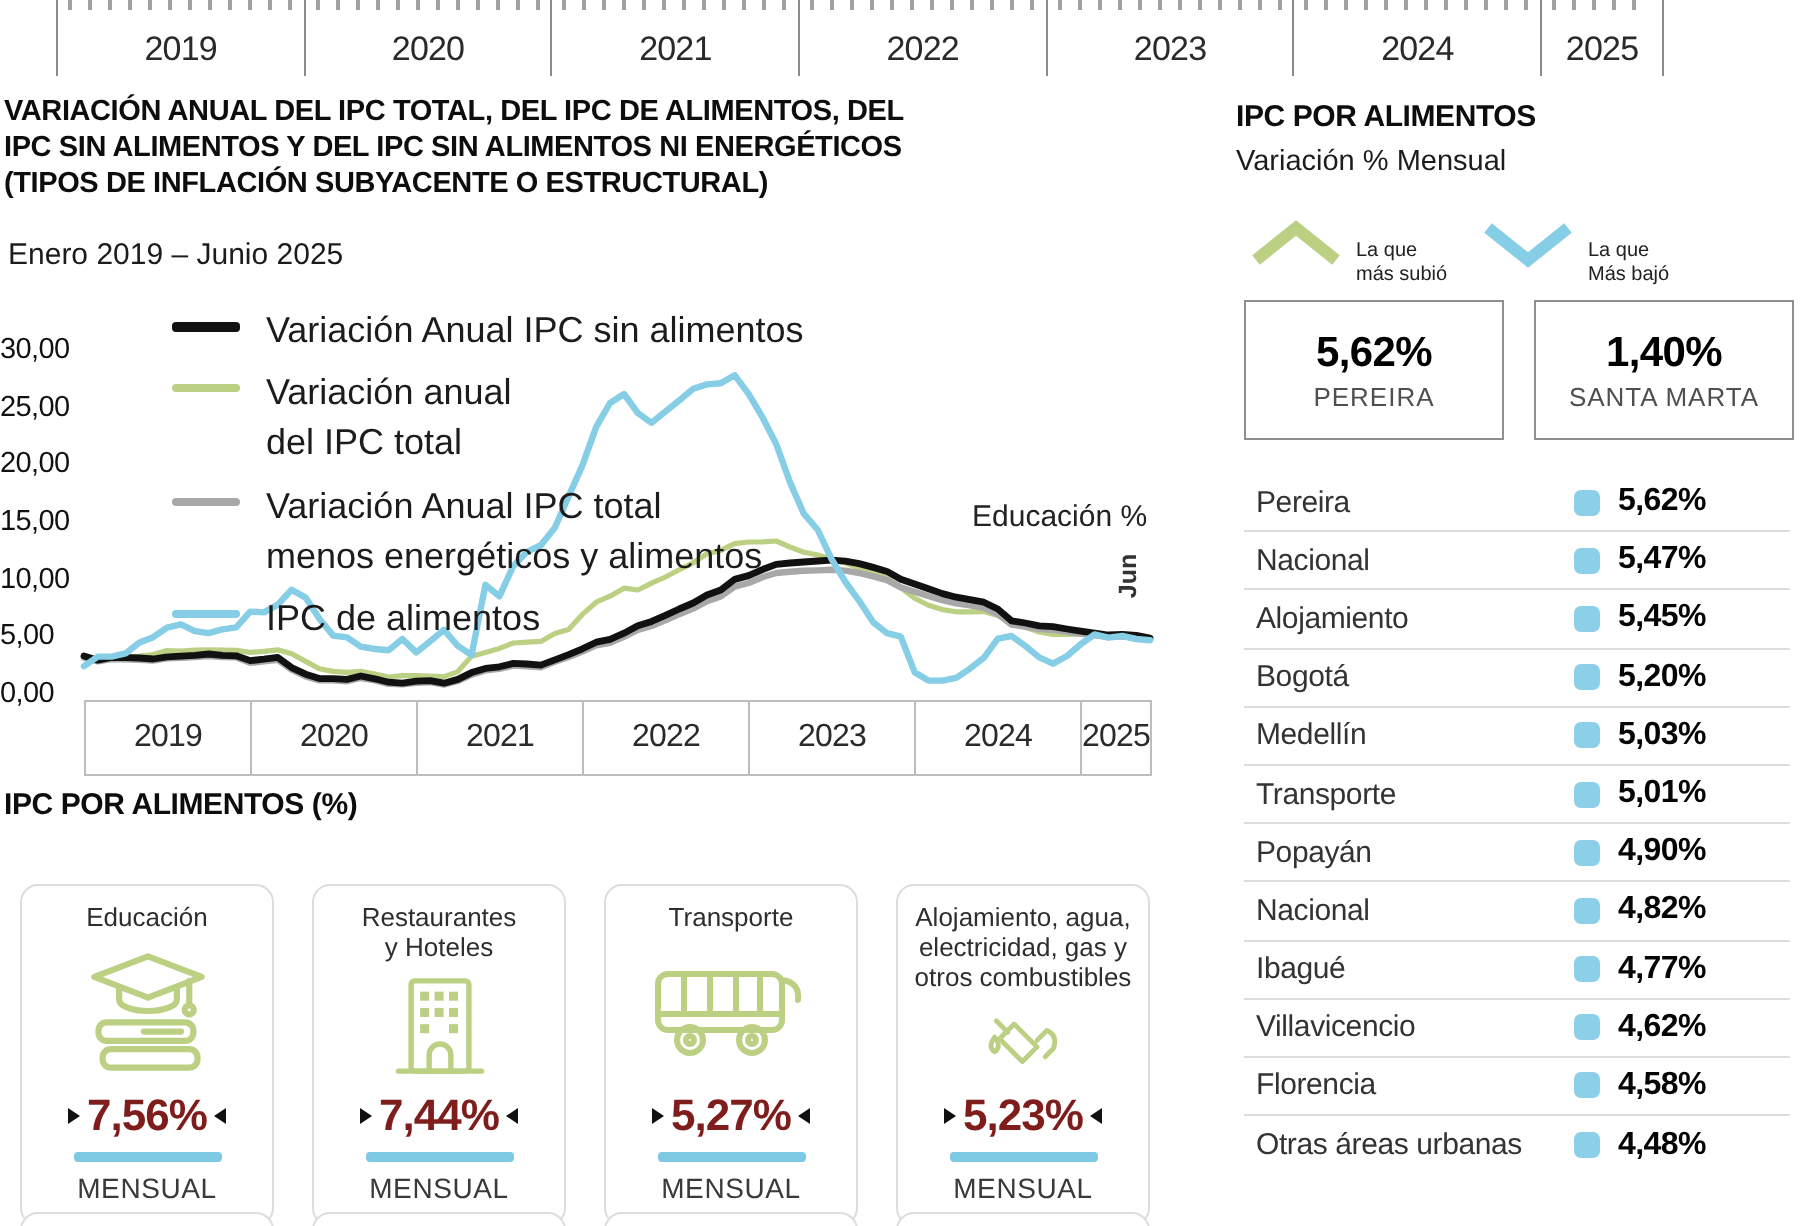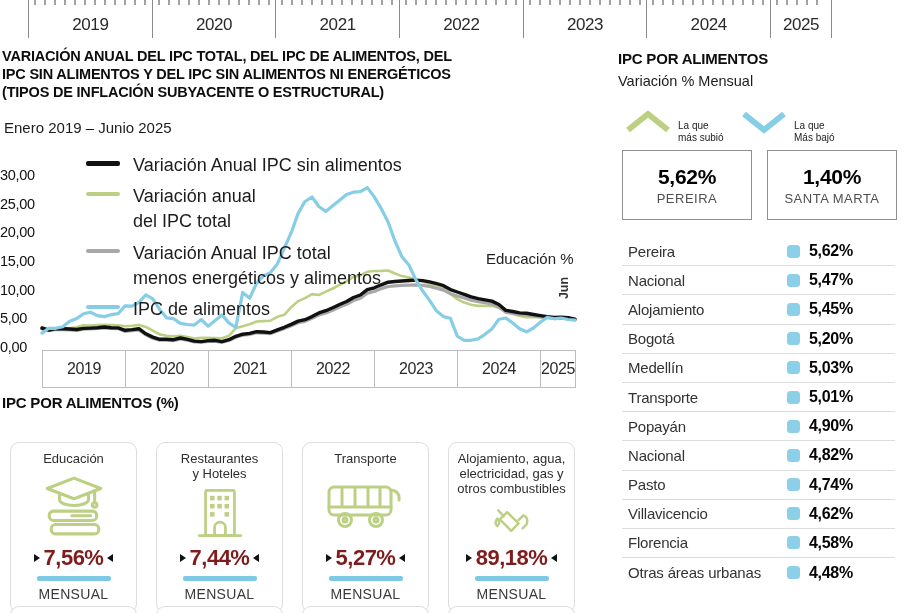--- a/index.html
+++ b/index.html
@@ -238,21 +238,21 @@
       <div class="card-icon">
         <svg class="icon-svg" width="46" height="44" viewBox="0 0 56 54">
           <path d="M22 16 l14 14 -9 9 -14 -14 z"></path>
           <path d="M36 26 l6 -6 q7 3 4 11 l-5 5"></path>
           <path d="M18 21 l-7 -7"></path>
           <path d="M10 24 c3 4 3 7 0 9 c-3 -2 -3 -5 0 -9 z"></path>
         </svg>
       </div>
       <div class="card-value-row">
         <span class="tri-r"></span>
-        <span class="card-value">89,18%</span>
+        <span class="card-value">5,23%</span>
         <span class="tri-l"></span>
       </div>
       <div class="card-bar"></div>
       <div class="card-caption">MENSUAL</div>
     </div>
   </div>
 
   <div class="stub" style="left:10px"></div>
   <div class="stub" style="left:156px"></div>
   <div class="stub" style="left:302px"></div>
@@ -320,23 +320,23 @@
         <span class="city-name">Popayán</span>
         <span class="city-square"></span>
         <span class="city-value">4,90%</span>
       </div>
     <div class="city-row">
         <span class="city-name">Nacional</span>
         <span class="city-square"></span>
         <span class="city-value">4,82%</span>
       </div>
     <div class="city-row">
-        <span class="city-name">Pasto</span>
-        <span class="city-square"></span>
-        <span class="city-value">4,74%</span>
+        <span class="city-name">Ibagué</span>
+        <span class="city-square"></span>
+        <span class="city-value">4,77%</span>
       </div>
     <div class="city-row">
         <span class="city-name">Villavicencio</span>
         <span class="city-square"></span>
         <span class="city-value">4,62%</span>
       </div>
     <div class="city-row">
         <span class="city-name">Florencia</span>
         <span class="city-square"></span>
         <span class="city-value">4,58%</span>

